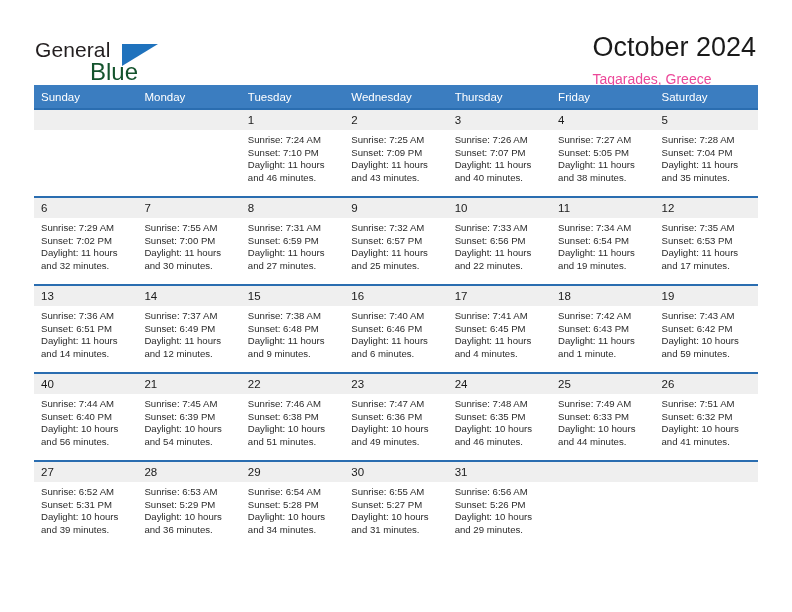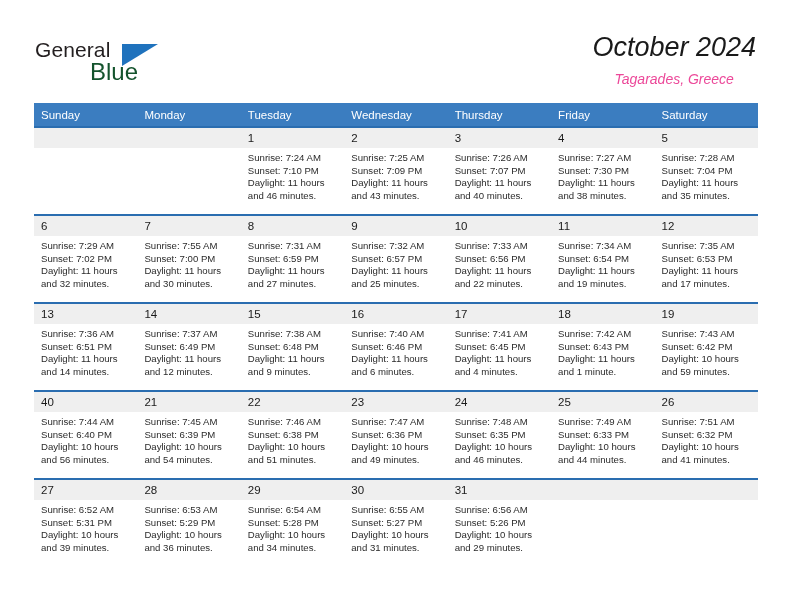--- a/index.html
+++ b/index.html
@@ -62,22 +62,21 @@
     width: 0;
     height: 0;
     border-left: 36px solid #1f72bd;
     border-bottom: 22px solid transparent;
   }
 
   .title-block {
     position: absolute;
     right: 36px;
     top: 30px;
-    text-align: center;
-    font-style: italic;
+    text-align: left;
   }
   .title-main {
     font-size: 27px;
     color: #1a1a1a;
     line-height: 34px;
     white-space: nowrap;
     font-weight: normal;
     margin: 0;
   }
   .title-sub {
@@ -85,21 +84,21 @@
     color: #ec4899;
     line-height: 20px;
     margin-top: 5px;
     white-space: nowrap;
   }
 
   
   .calendar {
     position: absolute;
     left: 34px;
-    top: 103px;
+    top: 85px;
     width: 724px;
     border-collapse: collapse;
     table-layout: fixed;
   }
 
   .calendar th {
     background: #3b7dc0;
     color: #ffffff;
     font-size: 11.5px;
     font-weight: normal;
@@ -214,21 +213,21 @@
               <div>Sunrise: 7:26 AM</div>
               <div>Sunset: 7:07 PM</div>
               <div>Daylight: 11 hours</div>
               <div>and 40 minutes.</div>
             </div>
           </td>
           <td>
             <div class="daynum">4</div>
             <div class="details">
               <div>Sunrise: 7:27 AM</div>
-              <div>Sunset: 7:30 PM</div>
+              <div>Sunset: 5:05 PM</div>
               <div>Daylight: 11 hours</div>
               <div>and 38 minutes.</div>
             </div>
           </td>
           <td>
             <div class="daynum">5</div>
             <div class="details">
               <div>Sunrise: 7:28 AM</div>
               <div>Sunset: 7:04 PM</div>
               <div>Daylight: 11 hours</div>

